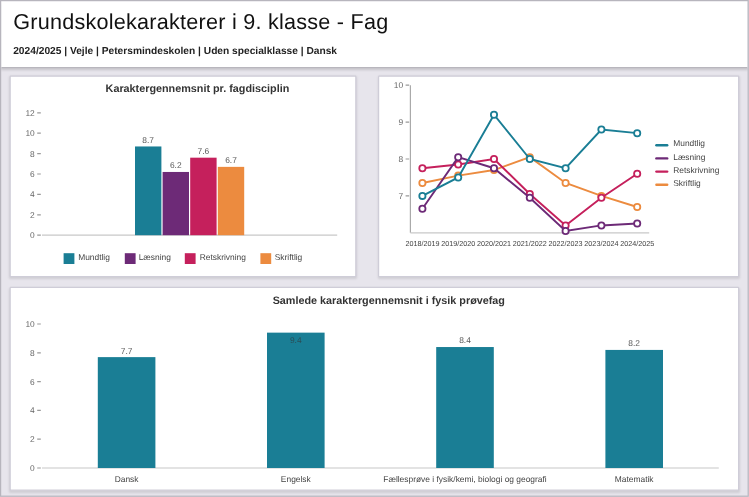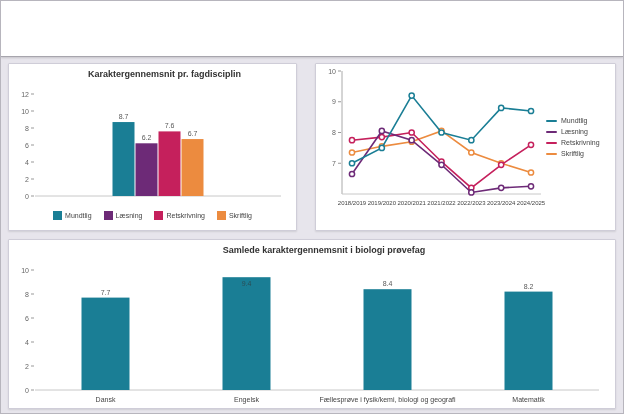--- a/index.html
+++ b/index.html
@@ -44,20 +44,22 @@
   .legend-v { display: flex; flex-direction: column; gap: 4px; width: 68px; padding-right: 2px; }
   .legend-v .legend-item { display: flex; align-items: center; gap: 4px; }
   .legend-v .swatch { width: 11px; height: 2px; display: inline-block; border-radius: 1px; }
   .legend-v .legend-label { font-size: 7px; color: #444444; }
   svg { display: block; }
 </style>
 </head>
 <body>
 
 <div class="header">
+  <div class="page-title">Grundskolekarakterer i 9. klasse - Fag</div>
+  <div class="page-subtitle">2024/2025 | Vejle | Petersmindeskolen | Uden specialklasse | Dansk</div>
 </div>
 
 <div class="row1">
   <div class="panel panel1">
     <div class="chart-title">Karaktergennemsnit pr. fagdisciplin</div>
     <svg width="286" height="124">
         <line x1="22" y1="114" x2="25" y2="114" stroke="#999" stroke-width="1"></line>
         <text x="20" y="116.5" text-anchor="end" font-size="7" fill="#666666">0</text>
         <line x1="22" y1="97" x2="25" y2="97" stroke="#999" stroke-width="1"></line>
         <text x="20" y="99.5" text-anchor="end" font-size="7" fill="#666666">2</text>
@@ -171,21 +173,21 @@
             <span class="swatch" style="background: rgb(236, 139, 63);"></span>
             <span class="legend-label">Skriftlig</span>
           </div>
         </div>
     </div>
   </div>
 </div>
 
 <div class="row2">
   <div class="panel panel3">
-    <div class="chart-title">Samlede karaktergennemsnit i biologi prøvefag</div>
+    <div class="chart-title">Samlede karaktergennemsnit i fysik prøvefag</div>
     <svg width="604" height="148">
         <line x1="22" y1="132" x2="25" y2="132" stroke="#999" stroke-width="1"></line>
         <text x="20" y="134.5" text-anchor="end" font-size="7" fill="#666666">0</text>
         <line x1="22" y1="108" x2="25" y2="108" stroke="#999" stroke-width="1"></line>
         <text x="20" y="110.5" text-anchor="end" font-size="7" fill="#666666">2</text>
         <line x1="22" y1="84" x2="25" y2="84" stroke="#999" stroke-width="1"></line>
         <text x="20" y="86.5" text-anchor="end" font-size="7" fill="#666666">4</text>
         <line x1="22" y1="60" x2="25" y2="60" stroke="#999" stroke-width="1"></line>
         <text x="20" y="62.5" text-anchor="end" font-size="7" fill="#666666">6</text>
         <line x1="22" y1="35.99999999999999" x2="25" y2="35.99999999999999" stroke="#999" stroke-width="1"></line>

